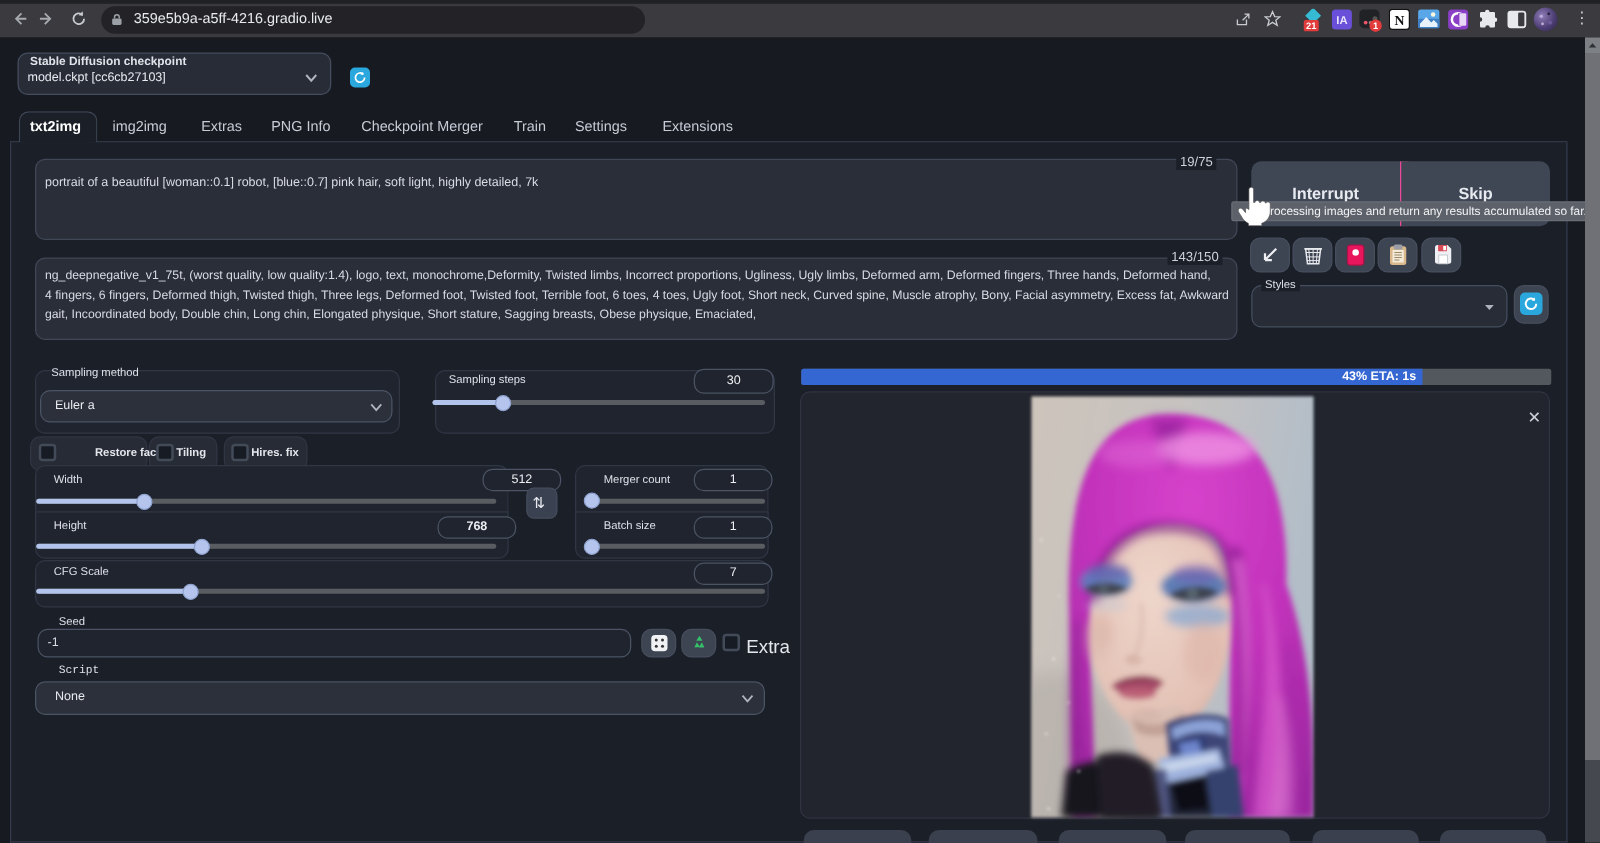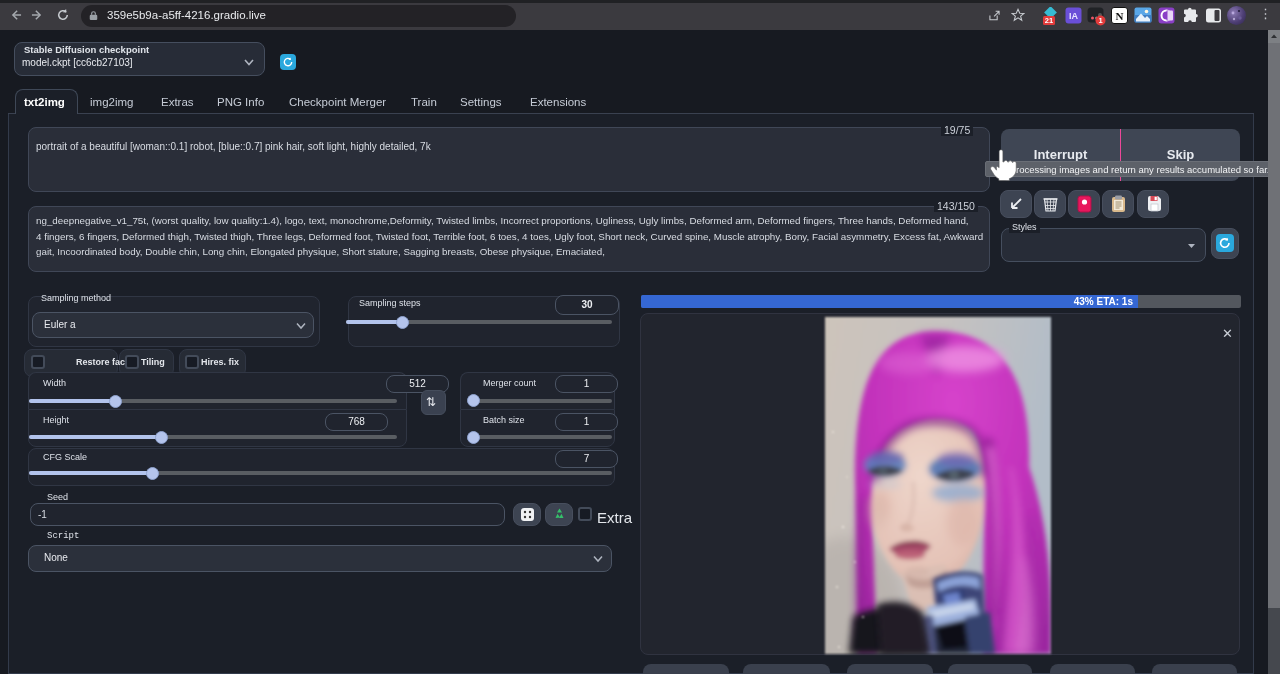--- a/index.html
+++ b/index.html
@@ -146,21 +146,21 @@
 <div class="blk" style="left:28px;top:296px;width:290px;height:49px;"></div>
 <div class="blklbl" style="left:38px;top:293px;background:transparent">Sampling method</div>
 <div class="sel" style="left:32px;top:312px;width:282px;height:26px;box-sizing:border-box"></div>
 <div class="abs" style="left:44px;top:319px;font-size:10px;color:#e8eaef">Euler a</div>
 <svg class="abs" style="left:295px;top:320px" width="12" height="12" viewBox="0 0 12 12">
     <path d="M2 3.5 L6 8 L10 3.5" stroke="#aeb4bf" stroke-width="1.5" fill="none"></path>
   </svg>
 
 <div class="blk" style="left:348px;top:296px;width:270px;height:49px;"></div>
 <div class="blklbl" style="left:356px;top:298px;background:transparent">Sampling steps</div>
-<div class="num" style="left:555px;top:295px;width:62px;height:18px;line-height:18px;font-weight:bold;">30</div>
+<div class="num" style="left:555px;top:295px;width:62px;height:18px;line-height:18px;">30</div>
 <div class="track" style="left:346px;top:320px;width:266px;"></div>
 <div class="fill" style="left:346px;top:320px;width:56px;"></div>
 <div class="handle" style="left:396px;top:316px;"></div>
 
 <div class="cbgroup" style="left:24px;top:349px;width:92px;"></div>
 <div class="cbgroup" style="left:119px;top:349px;width:53px;"></div>
 <div class="cbgroup" style="left:179px;top:349px;width:65px;"></div>
 <div class="cb" style="left:31px;top:355px;"></div>
 <div class="cblbl" style="left:48px;top:357px;padding-left:28px;">Restore faces</div>
 <div class="cb" style="left:125px;top:355px;"></div>
@@ -170,21 +170,21 @@
 
 <div class="blk" style="left:28px;top:372px;width:377px;height:36px;border-radius:8px 8px 0 0;border-bottom:none"></div>
 <div class="blklbl" style="left:40px;top:378px;background:transparent">Width</div>
 <div class="num" style="left:339px;top:375px;width:61px;height:16px;line-height:16px;margin-left:47px;">512</div>
 <div class="track" style="left:29px;top:399px;width:368px;"></div>
 <div class="fill" style="left:29px;top:399px;width:86px;"></div>
 <div class="handle" style="left:109px;top:395px;"></div>
 
 <div class="blk" style="left:28px;top:409px;width:377px;height:36px;border-radius:0 0 8px 8px"></div>
 <div class="blklbl" style="left:40px;top:415px;background:transparent">Height</div>
-<div class="num" style="left:325px;top:413px;width:61px;height:16px;line-height:16px;">768</div>
+<div class="num" style="left:350px;top:413px;width:61px;height:16px;line-height:16px;font-weight:bold;">768</div>
 <div class="track" style="left:29px;top:435px;width:368px;"></div>
 <div class="fill" style="left:29px;top:435px;width:132px;"></div>
 <div class="handle" style="left:155px;top:431px;"></div>
 
 <div class="abs" style="left:421px;top:390px;width:25px;height:25px;background:#3a4150;border:1px solid #454d5c;border-radius:6px;box-sizing:border-box"></div>
 <div class="abs" style="left:426px;top:395px;font-size:12px;color:#e8eaef">⇅</div>
 
 <div class="blk" style="left:460px;top:372px;width:153px;height:36px;border-radius:8px 8px 0 0;border-bottom:none"></div>
 <div class="blklbl" style="left:480px;top:378px;background:transparent">Merger count</div>
 <div class="num" style="left:555px;top:375px;width:61px;height:16px;line-height:16px;">1</div>

